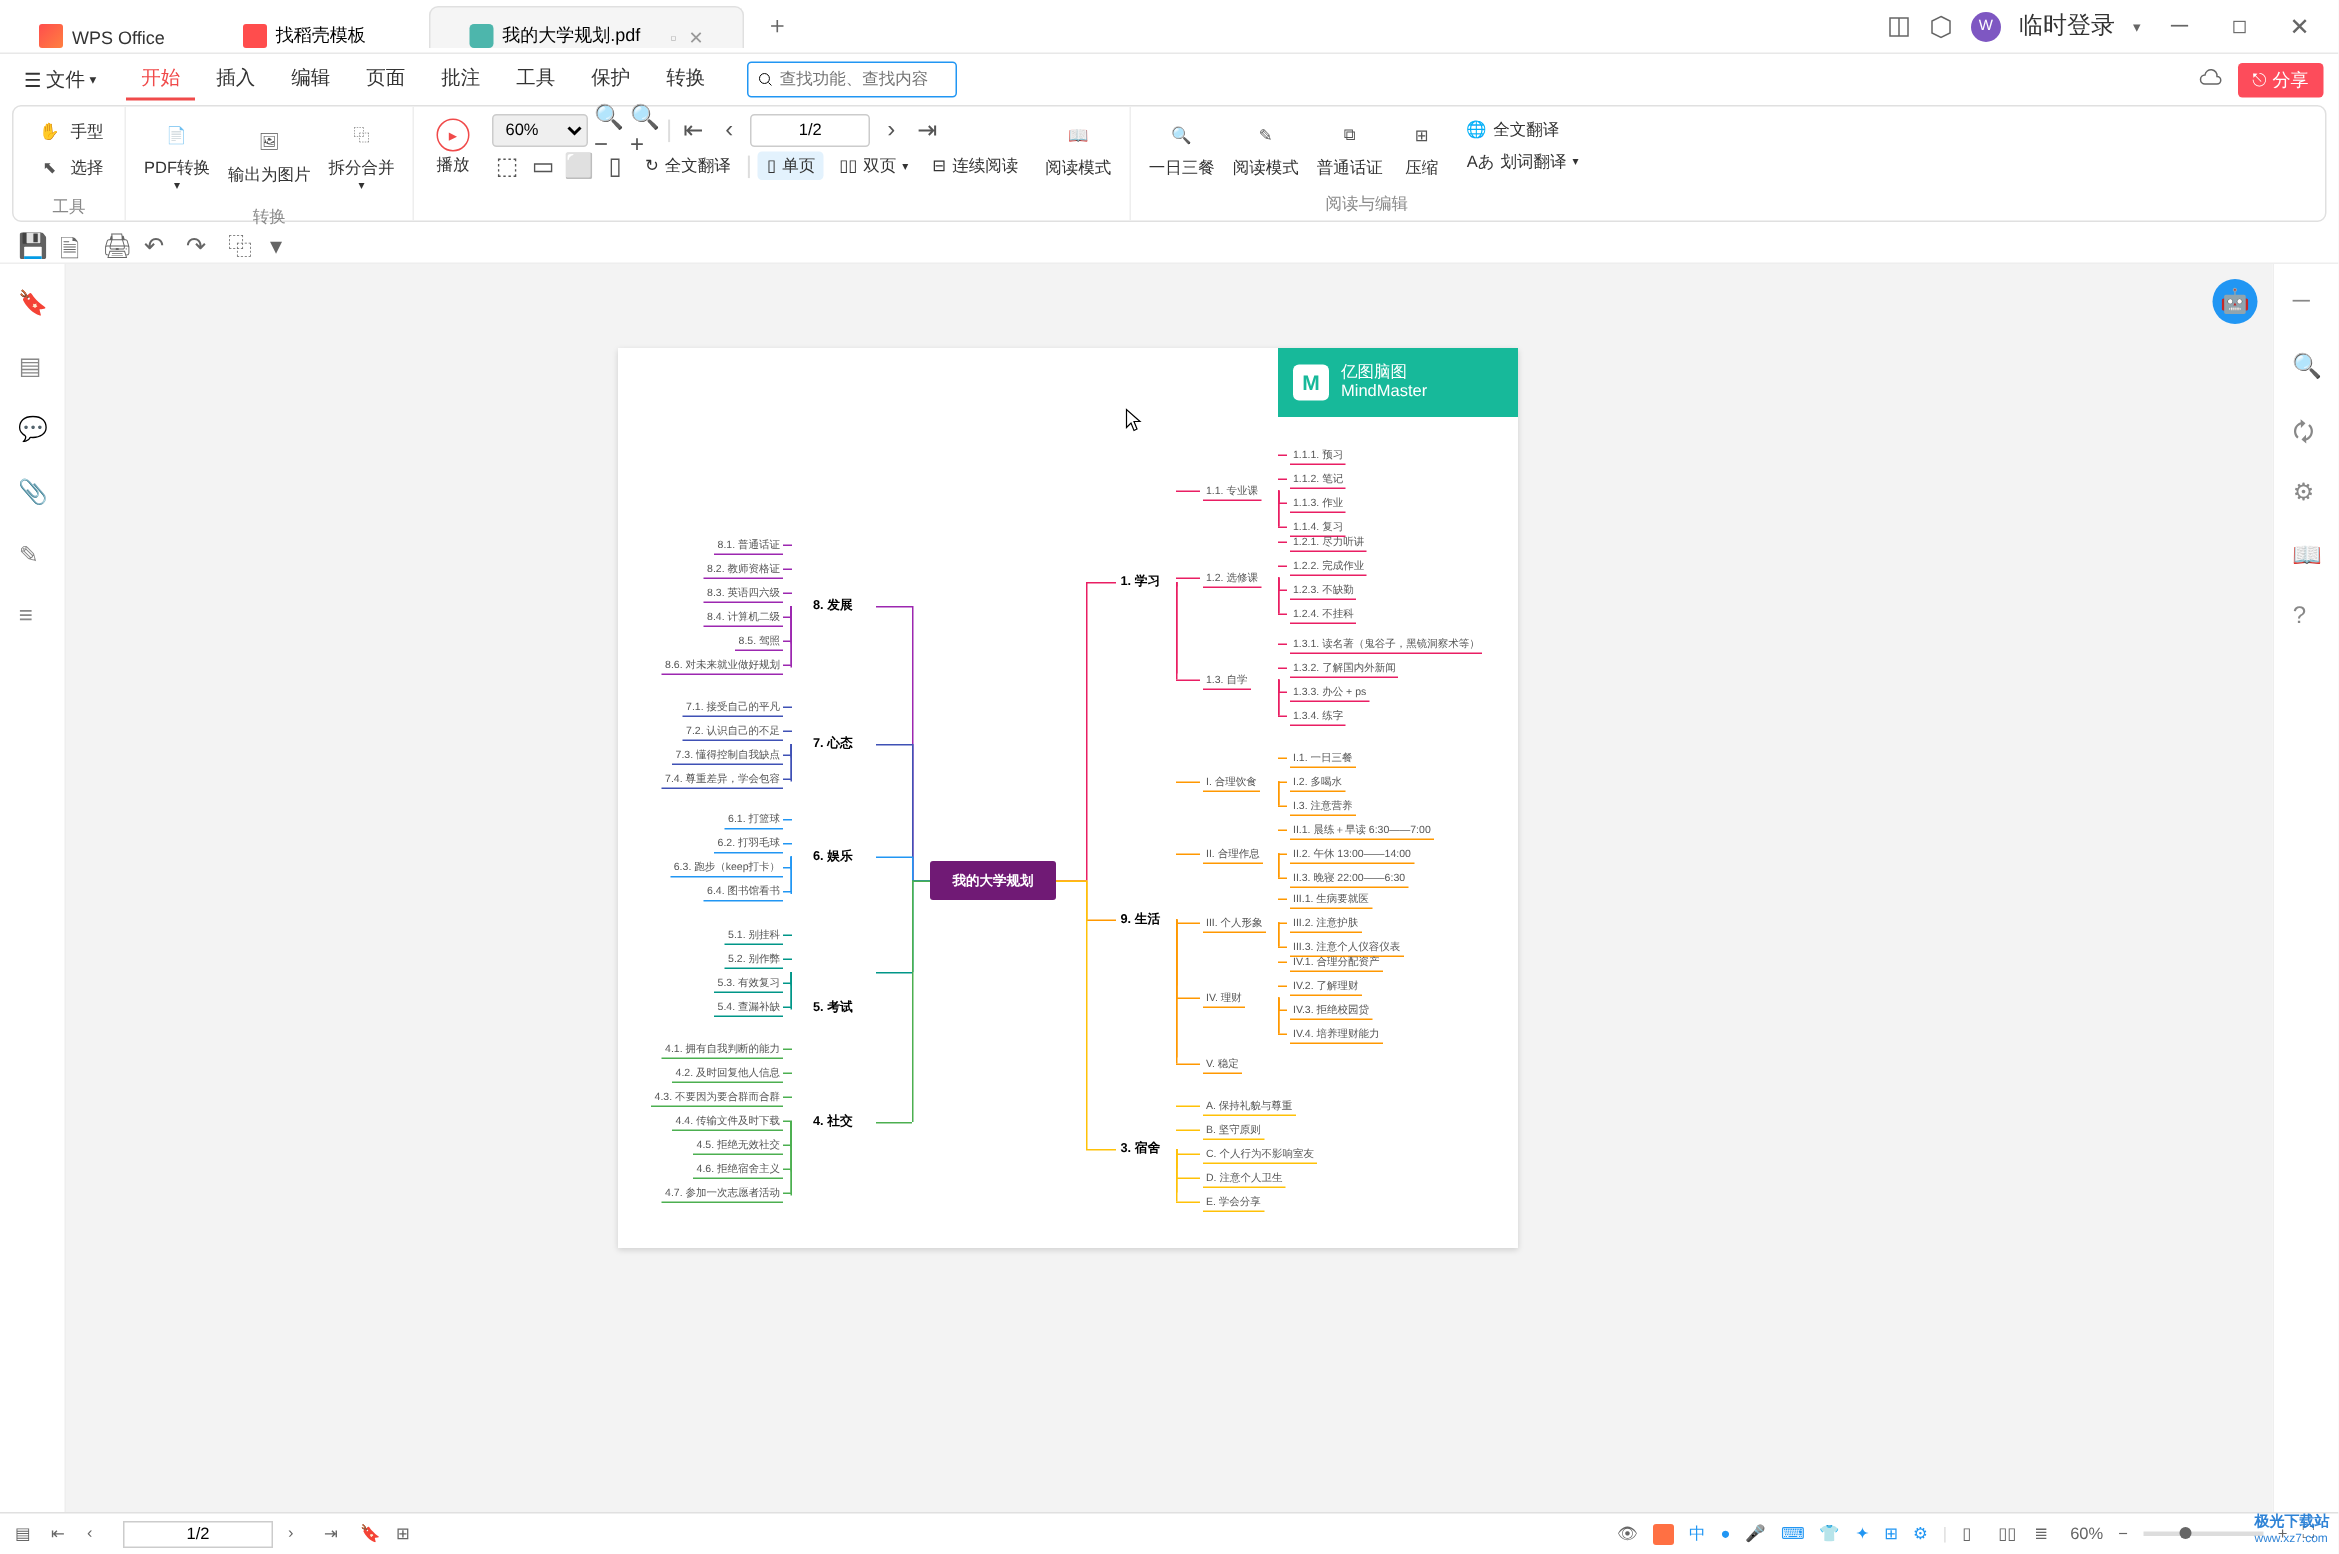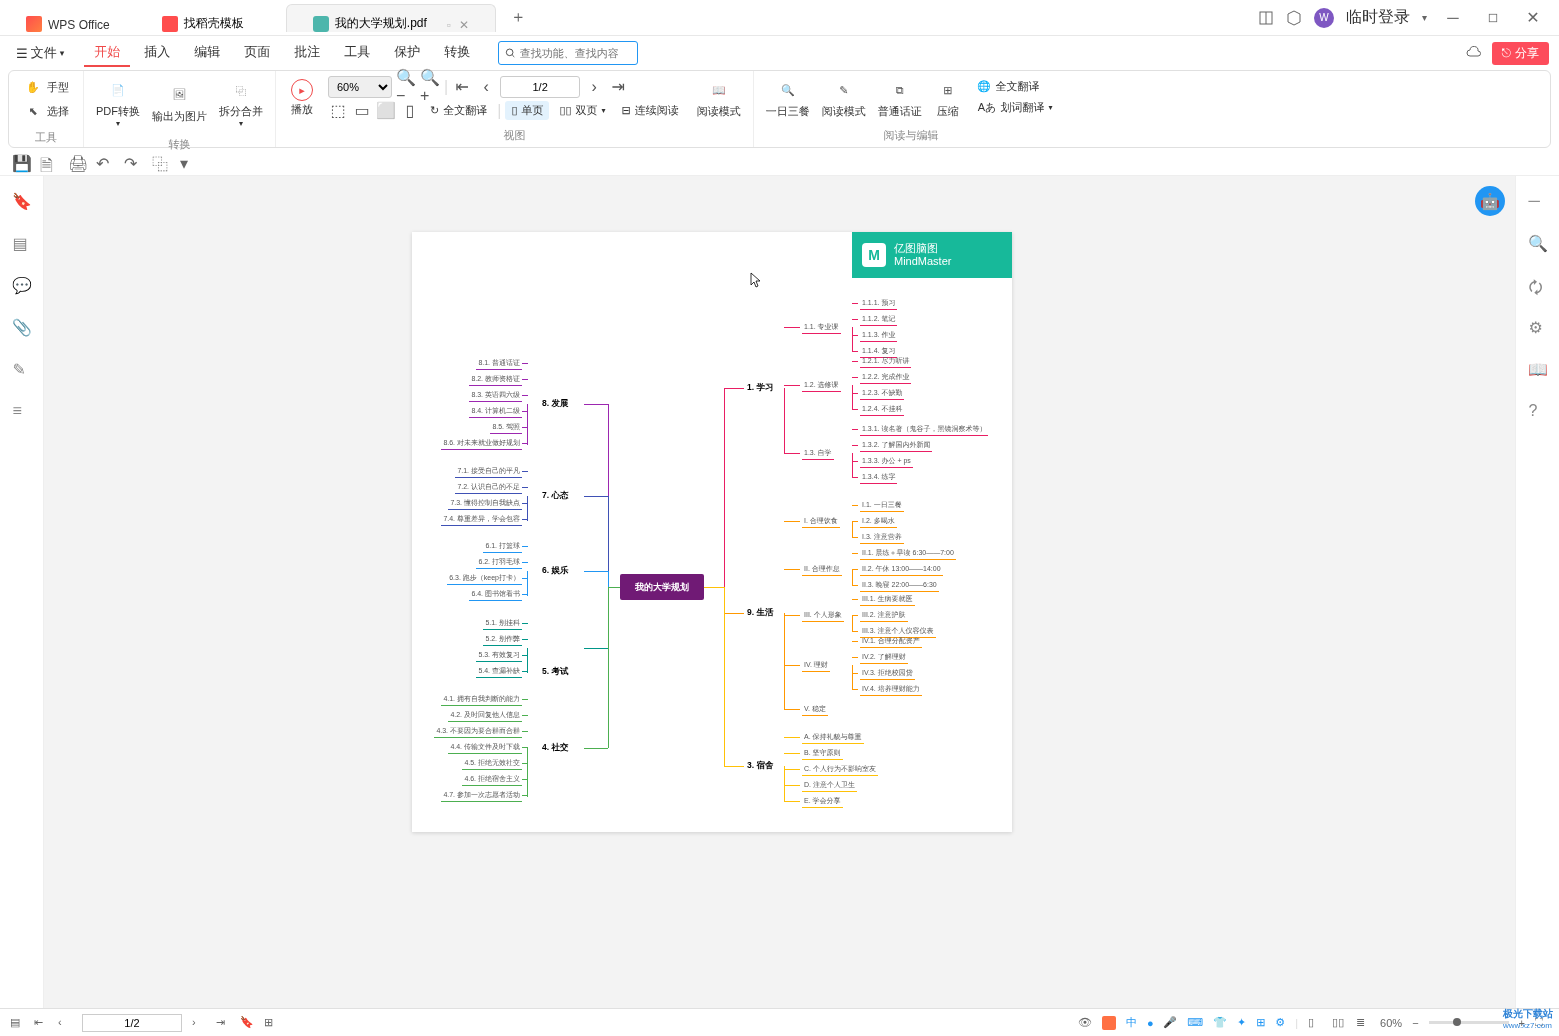--- a/index.html
+++ b/index.html
@@ -236,21 +236,20 @@
               <span>⊟</span>
               <span>连续阅读</span>
             </div>
         </div>
       </div>
       <div class="rg-btn">
           <div class="rg-icon rg-icon-lg">📖</div>
           <span class="rg-label">阅读模式</span>
         </div>
     </div>
-    <div class="group-name">视图</div>
   </div>
 
   <div style="display:flex;flex-direction:column;">
     <div class="rg-row" style="padding:4px 6px;align-items:flex-start;">
       <div class="rg-btn">
           <div class="rg-icon rg-icon-lg">🔍</div>
           <span class="rg-label">一日三餐</span>
         </div>
       <div class="rg-btn">
           <div class="rg-icon rg-icon-lg">✎</div>

